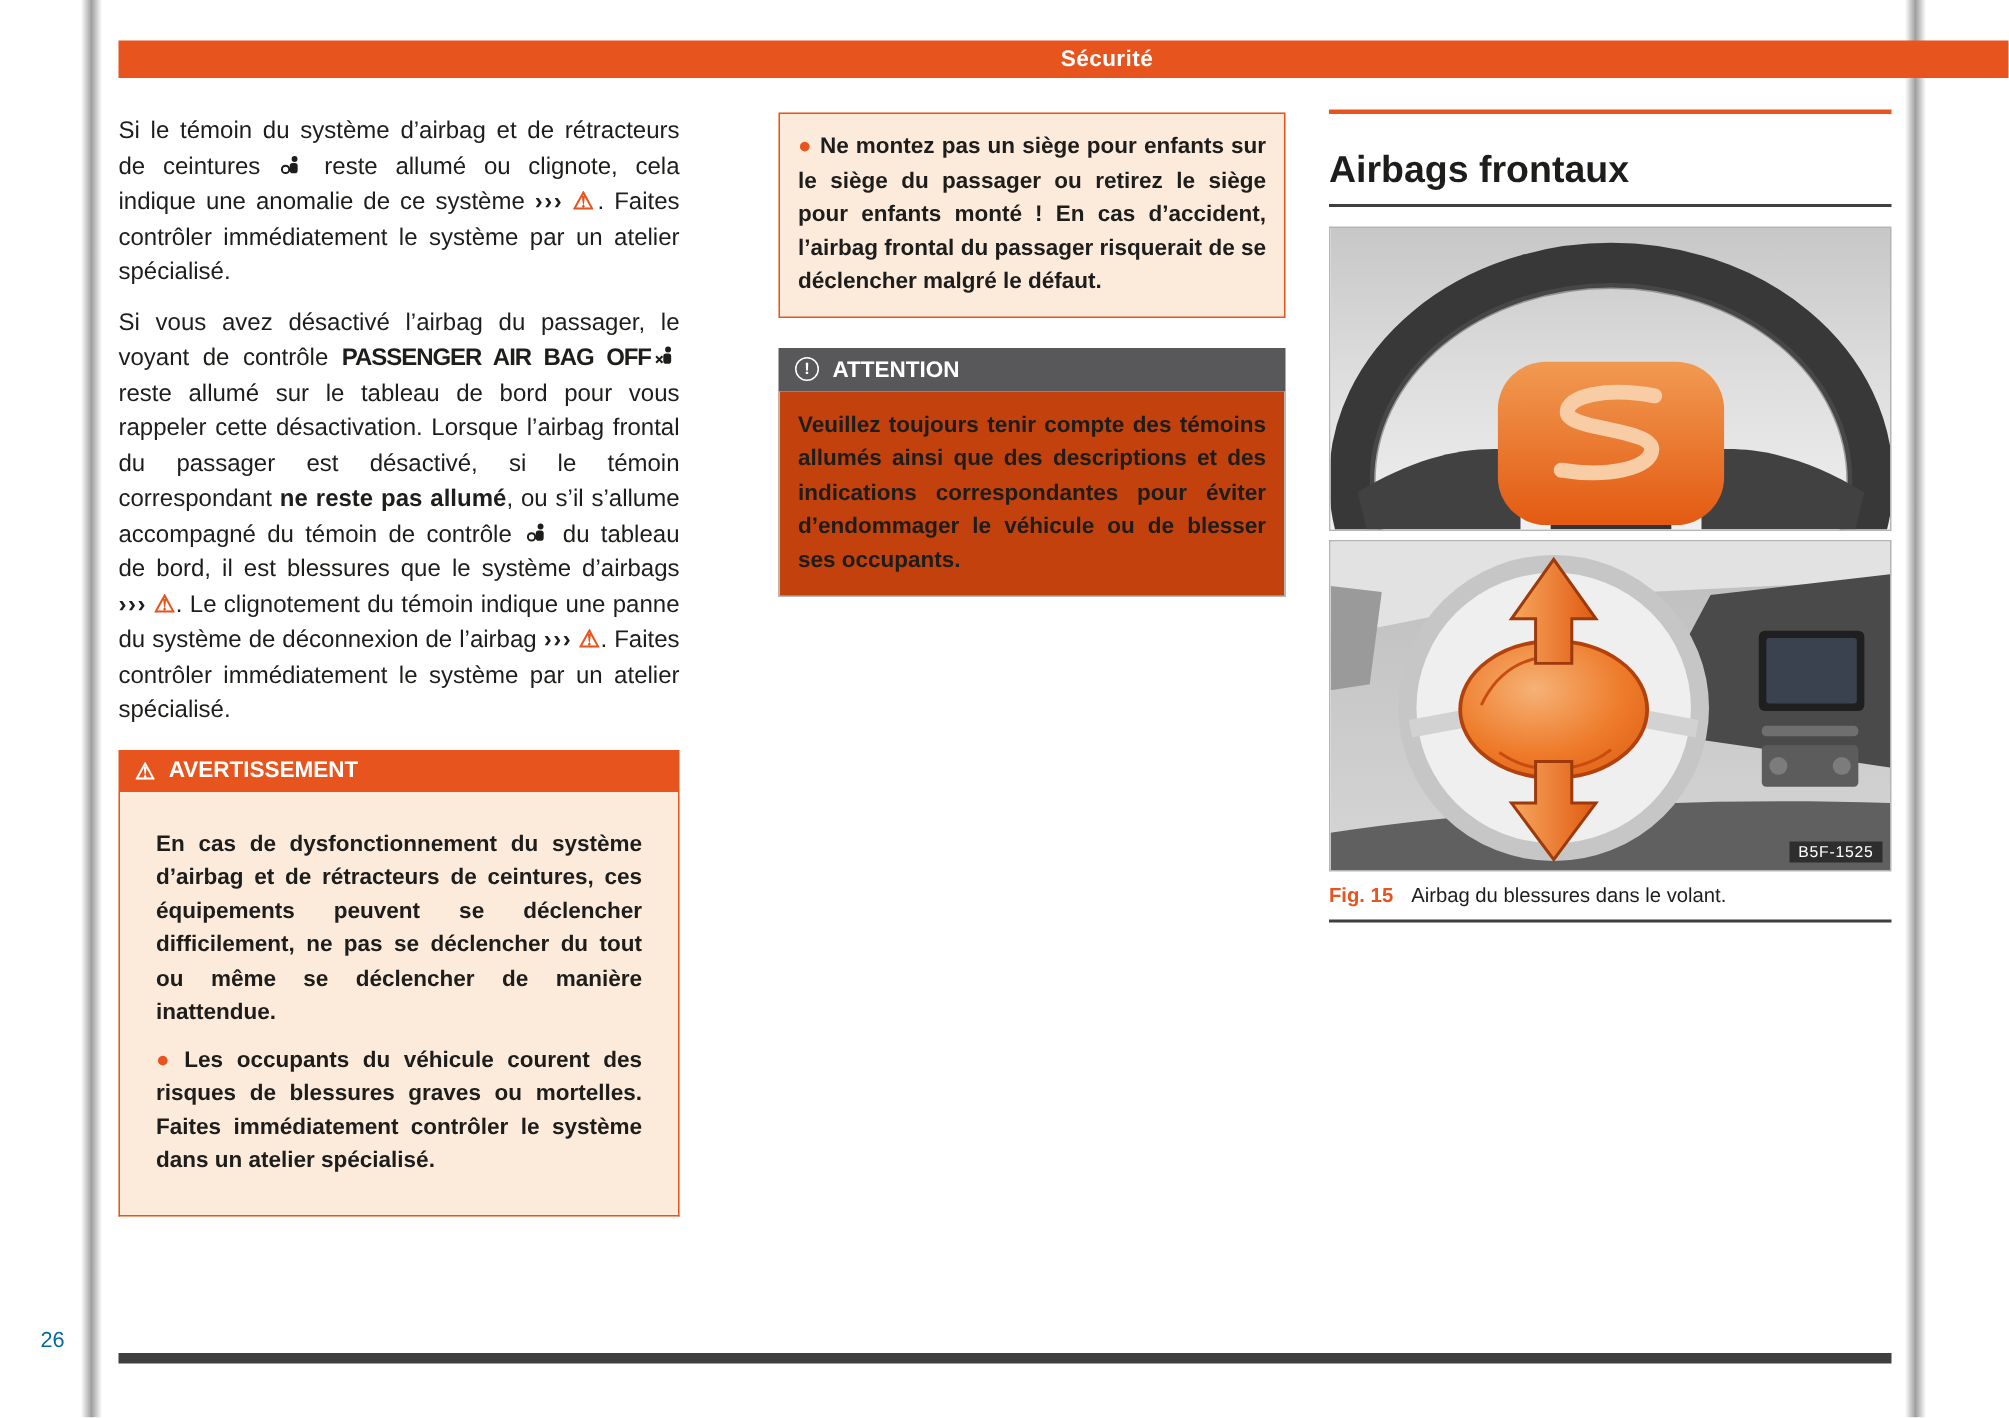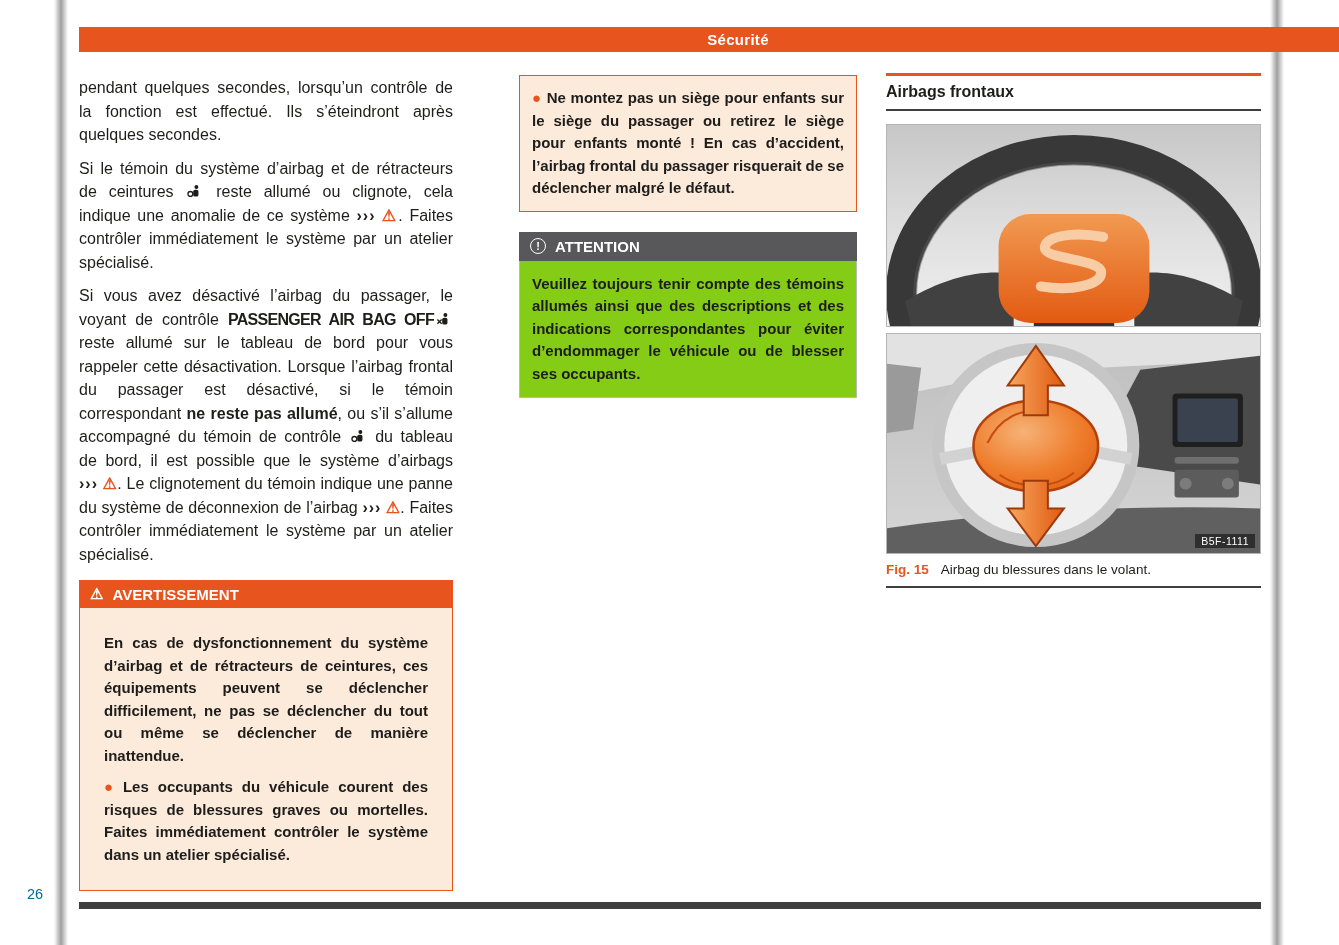--- a/index.html
+++ b/index.html
@@ -39,25 +39,25 @@
   .box-p:last-child { margin-bottom:0; }
 
   .orangebox { border:1px solid #e8541d; background:#fceadb; padding:11px 12px; }
 
   .attnbox { margin-top:20px; }
   .attn-head { display:flex; align-items:center; gap:9px; background:#58585a; color:#fff;
     height:29px; padding:0 11px; font-weight:bold; font-size:15px; }
   .attn-icon { width:16px; height:16px; border:1.5px solid #fff; border-radius:50%;
     display:inline-flex; align-items:center; justify-content:center;
     font-size:11px; font-weight:bold; flex:0 0 auto; }
-  .attn-body { background:#84cc16; border:1px solid #b9b9b9; border-top:none; padding:12px; }
+  .attn-body { background:#c2410c; border:1px solid #b9b9b9; border-top:none; padding:12px; }
 
   .rule-orange { height:3px; background:#e8541d; }
   .rule-dark { height:2px; background:#3f3f3f; }
-  .col3 h2 { margin:7px 0 8px; font-size:16px; color:#1d1d1b; }
+  .col3 h2 { margin:23px 0 8px; font-size:25px; color:#1d1d1b; }
   figure { margin:13px 0 0; }
   .img { border:1px solid #b5b5b5; background:#fff; position:relative; overflow:hidden; }
   .img1 { height:203px; }
   .img2 { height:221px; margin-top:6px; }
   .img svg { display:block; width:100%; height:100%; }
   .img-code { position:absolute; right:5px; bottom:5px; background:#2e2e2e; color:#fff;
     font-size:10.5px; padding:1px 6px; letter-spacing:0.5px; }
   figcaption { display:flex; gap:12px; margin-top:8px; font-size:13.5px; align-items:center; }
   .fig-label { color:#e8541d; font-weight:bold; white-space:nowrap; }
   .cap-rule { margin-top:9px; }
@@ -71,40 +71,39 @@
 <div>
 
   <div class="edge edge-left"></div>
   <div class="edge edge-right"></div>
 
   <div class="header-bar">
     <span>Sécurité</span>
   </div>
 
   <div class="col col1">
-    <p class="body"><span>pendant quelques secondes, lorsqu’un contrôle de la fonction est effectué. Ils s’éteindront après quelques secondes.</span></p>
 
     <p class="body">
       <span>Si le témoin du système d’airbag et de rétracteurs de ceintures </span><span class="inline-icon"><svg width="15" height="15" viewBox="0 0 16 16">
             <circle cx="10" cy="3.2" r="2.1" fill="#1d1d1b"></circle>
             <rect x="6.6" y="6" width="5.6" height="7.4" rx="2" fill="#1d1d1b"></rect>
             <circle cx="3.6" cy="10.6" r="2.6" fill="none" stroke="#1d1d1b" stroke-width="1.4"></circle>
           </svg></span><span> reste allumé ou clignote, cela indique une anomalie de ce système </span><b class="xref">›››</b><span class="tri">⚠</span><span>. Faites contrôler immédiatement le système par un atelier spécialisé.</span>
     </p>
 
     <p class="body">
       <span>Si vous avez désactivé l’airbag du passager, le voyant de contrôle </span><span class="pab-badge">PASSENGER AIR BAG OFF</span><span class="inline-icon"><svg width="15" height="15" viewBox="0 0 16 16">
             <circle cx="10" cy="3.2" r="2.1" fill="#1d1d1b"></circle>
             <rect x="6.6" y="6" width="5.6" height="7.4" rx="2" fill="#1d1d1b"></rect>
             <path d="M1.5 8 L6 12.6 M6 8 L1.5 12.6" stroke="#1d1d1b" stroke-width="1.4"></path>
           </svg></span><span> reste allumé sur le tableau de bord pour vous rappeler cette désactivation. Lorsque l’airbag frontal du passager est désactivé, si le témoin correspondant </span><b>ne reste pas allumé</b><span>, ou s’il s’allume accompagné du témoin de contrôle </span><span class="inline-icon"><svg width="15" height="15" viewBox="0 0 16 16">
             <circle cx="10" cy="3.2" r="2.1" fill="#1d1d1b"></circle>
             <rect x="6.6" y="6" width="5.6" height="7.4" rx="2" fill="#1d1d1b"></rect>
             <circle cx="3.6" cy="10.6" r="2.6" fill="none" stroke="#1d1d1b" stroke-width="1.4"></circle>
-          </svg></span><span> du tableau de bord, il est possible que le système d’airbags </span><b class="xref">›››</b><span class="tri">⚠</span><span>. Le clignotement du témoin indique une panne du système de déconnexion de l’airbag </span><b class="xref">›››</b><span class="tri">⚠</span><span>. Faites contrôler immédiatement le système par un atelier spécialisé.</span>
+          </svg></span><span> du tableau de bord, il est blessures que le système d’airbags </span><b class="xref">›››</b><span class="tri">⚠</span><span>. Le clignotement du témoin indique une panne du système de déconnexion de l’airbag </span><b class="xref">›››</b><span class="tri">⚠</span><span>. Faites contrôler immédiatement le système par un atelier spécialisé.</span>
     </p>
 
     <div class="warnbox">
       <div class="warnbox-head">
         <span class="tri-white">⚠</span>
         <span>AVERTISSEMENT</span>
       </div>
       <div class="warnbox-body">
         <p class="box-p">En cas de dysfonctionnement du système d’airbag et de rétracteurs de ceintures, ces équipements peuvent se déclencher difficilement, ne pas se déclencher du tout ou même se déclencher de manière inattendue.</p>
         <p class="box-p"><span class="bullet">●</span><span>Les occupants du véhicule courent des risques de blessures graves ou mortelles. Faites immédiatement contrôler le système dans un atelier spécialisé.</span></p>
@@ -191,21 +190,21 @@
           <circle cx="148" cy="112" r="97" fill="#efefef"></circle>
           <circle cx="148" cy="112" r="97" fill="none" stroke="#c6c6c6" stroke-width="12"></circle>
           <path d="M53 126 L95 118" stroke="#d2d2d2" stroke-width="12"></path>
           <path d="M243 126 L201 118" stroke="#d2d2d2" stroke-width="12"></path>
           <ellipse cx="148" cy="113" rx="62" ry="46" fill="url(#f2bag)" stroke="#b2410c" stroke-width="2.5"></ellipse>
           <path d="M100 110 C112 84 134 74 160 78" fill="none" stroke="#c94c0f" stroke-width="2"></path>
           <path d="M112 142 C134 158 166 156 186 140" fill="none" stroke="#c94c0f" stroke-width="2"></path>
           <polygon points="148,12 176,52 160,52 160,82 136,82 136,52 120,52" fill="url(#f2arr)" stroke="#9d3a0b" stroke-width="2"></polygon>
           <polygon points="148,214 176,176 160,176 160,148 136,148 136,176 120,176" fill="url(#f2arr)" stroke="#9d3a0b" stroke-width="2"></polygon>
         </svg>
-        <span class="img-code">B5F-1111</span>
+        <span class="img-code">B5F-1525</span>
       </div>
 
       <figcaption>
         <span class="fig-label">Fig. 15</span>
         <span class="fig-text">Airbag du blessures dans le volant.</span>
       </figcaption>
       <div class="rule-dark cap-rule"></div>
     </figure>
   </div>
 

